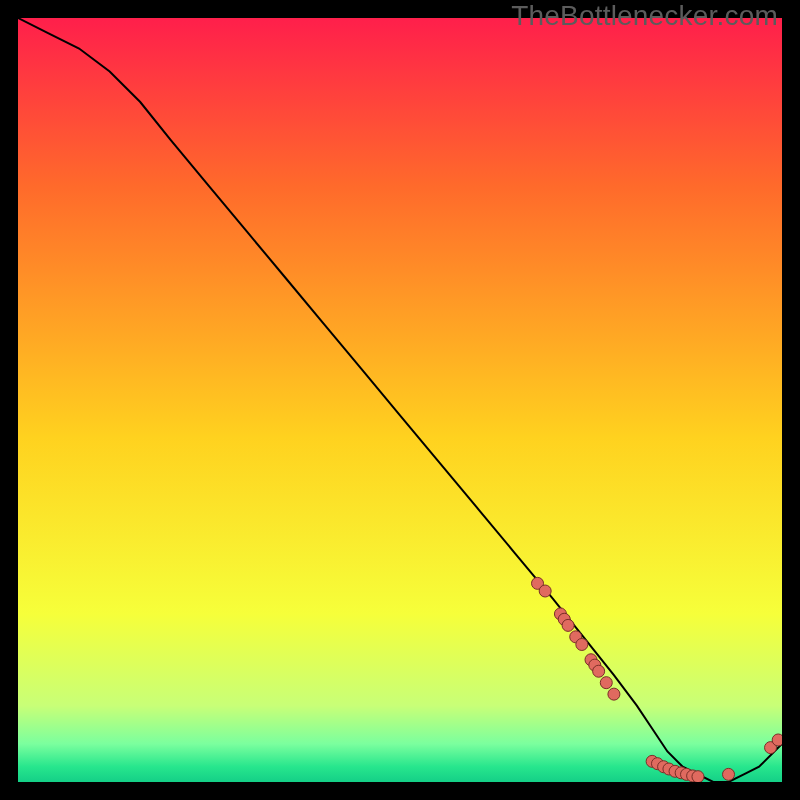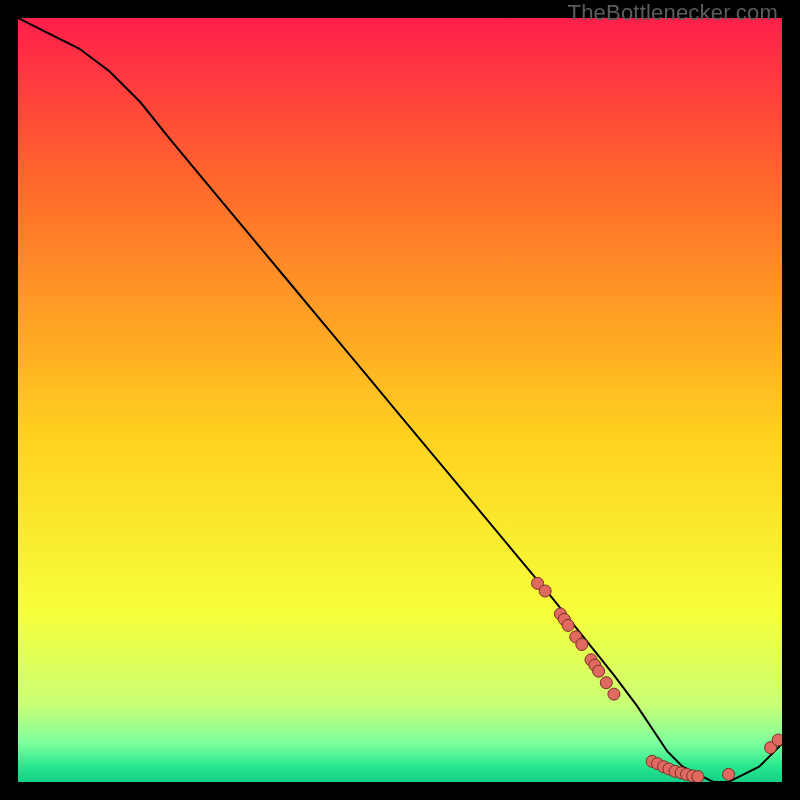--- a/index.html
+++ b/index.html
@@ -24,21 +24,21 @@
     top: 0;
     width: 764px;
     height: 764px;
     display: block;
   }
   .watermark {
     position: absolute;
     top: 0px;
     right: 22px;
     color: #5c5c5c;
-    font-size: 22px;
+    font-size: 28px;
     font-weight: 400;
     letter-spacing: 0.2px;
     user-select: none;
   }
 </style>
 </head>
 <body>
 
 <div class="chart-wrap">
   <svg class="plot" viewBox="0 0 764 764" preserveAspectRatio="none">

